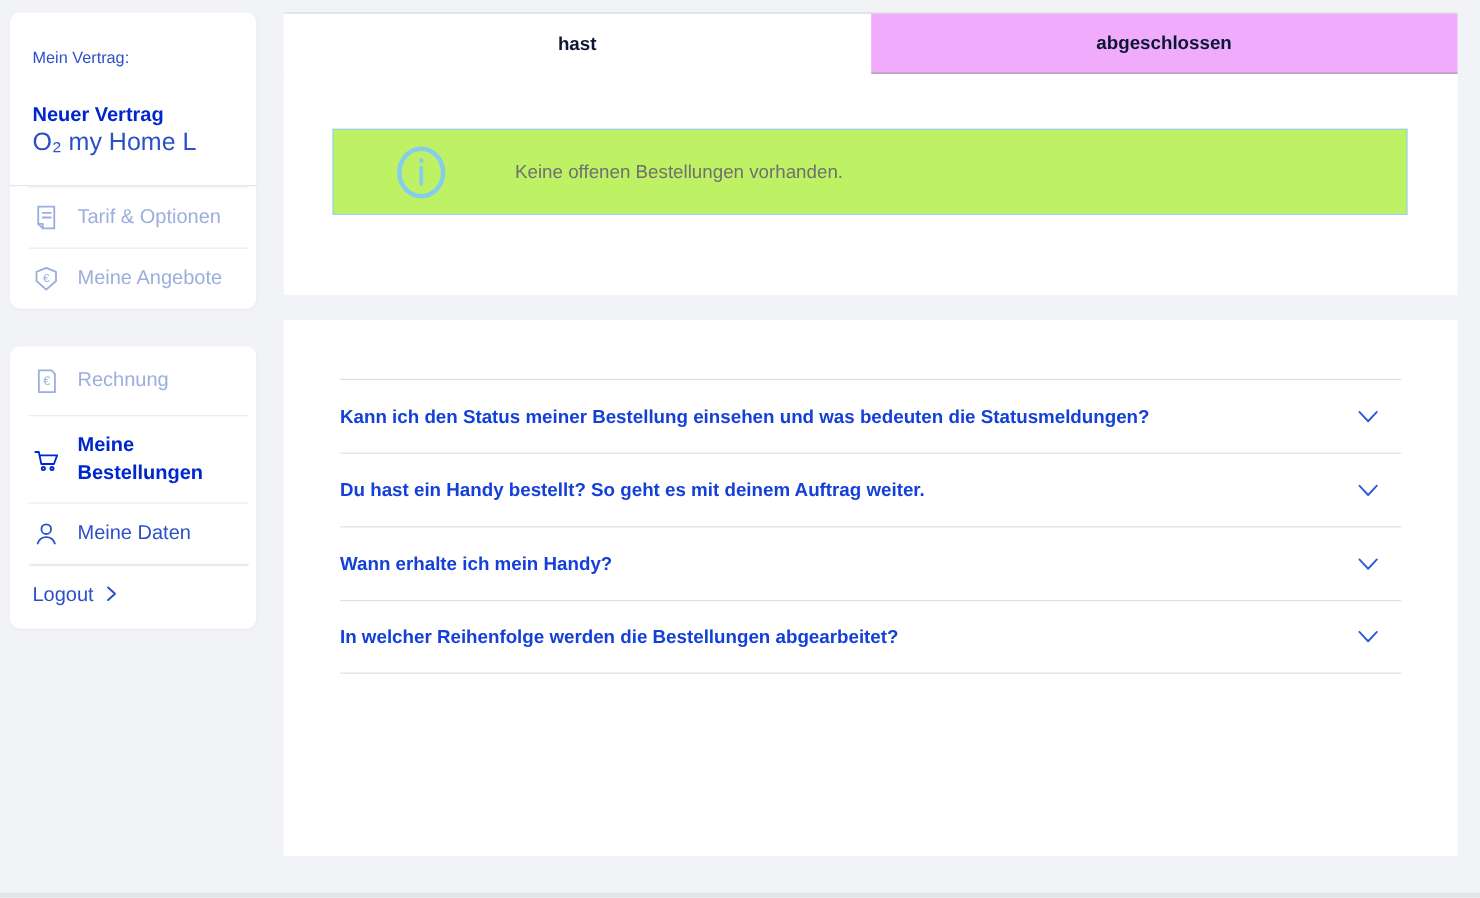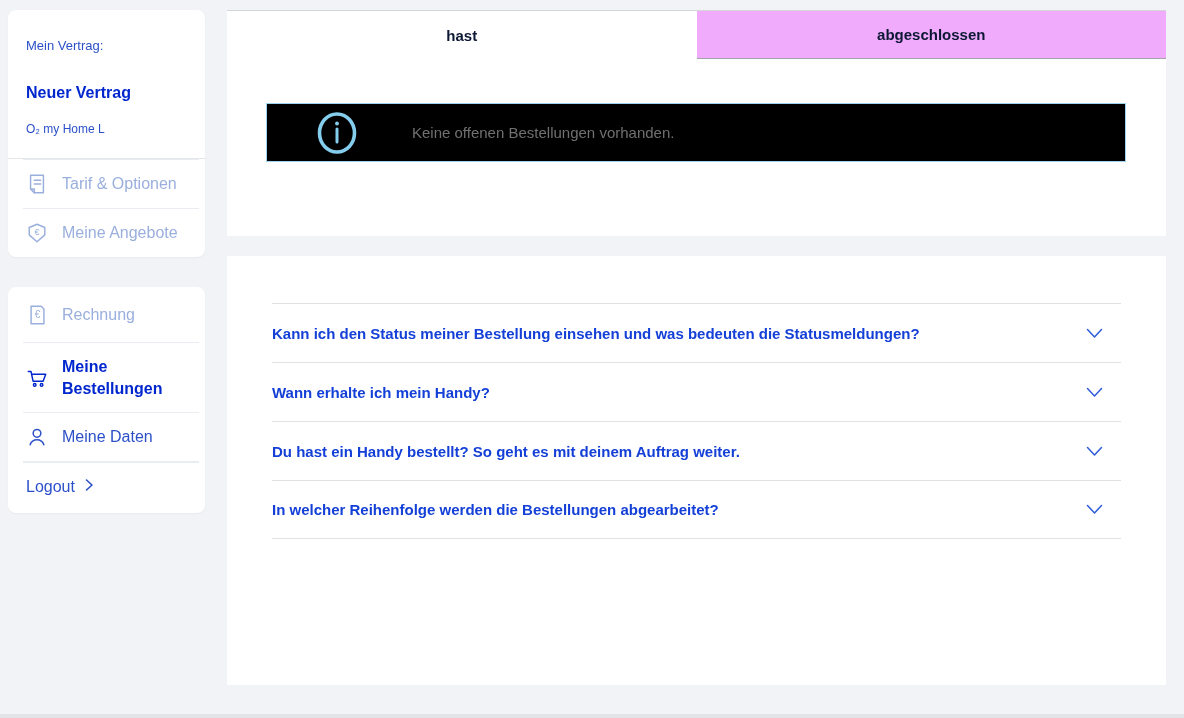--- a/index.html
+++ b/index.html
@@ -20,21 +20,21 @@
     background:#f2f3f6;
     font-family:"Liberation Sans","DejaVu Sans",sans-serif;
   }
   
   .sidebar{position:absolute;left:8px;top:10px;width:197px;}
   .card{background:#fff;border-radius:8px;box-shadow:0 1px 2px rgba(0,0,0,0.04);}
   .card-top{margin-bottom:30px;}
   .contract-block{padding:28px 18px 22px 18px;}
   .contract-label{font-size:13px;color:var(--link_blue);}
   .contract-name{margin-top:31px;font-size:16px;font-weight:bold;color:var(--accent_blue);}
-  .contract-plan{margin-top:20px;font-size:12px;color:var(--link_blue);}
+  .contract-plan{margin-top:1px;font-size:20px;color:var(--link_blue);}
   .full-divider{height:1px;background:#e4e6ea;}
   .inset-divider{height:1px;background:#e9ecf1;margin:0 6px 0 15px;}
   .nav-item{
     display:flex;align-items:center;gap:14px;
     padding:13px 14px 13px 18px;
     font-size:16px;line-height:1.35;
     color:var(--muted_blue);cursor:pointer;
   }
   .nav-item .ico{flex:0 0 auto;width:22px;height:22px;display:flex;align-items:center;justify-content:center;}
   .nav-item svg{display:block;}
@@ -57,22 +57,22 @@
   .tabs{display:flex;height:49px;border-top:1px solid #d4d6d9;}
   .tab{
     flex:1;display:flex;align-items:center;justify-content:center;
     font-size:15px;font-weight:bold;color:var(--tab_navy);cursor:pointer;
   }
   .tab.active{background:#fff;}
   .tab.inactive{background:#f0abfc;border-bottom:1px solid #a2a4a8;}
   .panel-open{background:#fff;height:177px;}
   .infobox{
     margin:0 40px 0 39px;position:relative;top:44px;
-    height:59px;border:1px solid var(--info_border);
-    display:flex;align-items:center;background:#000000;
+    height:69px;border:1px solid var(--info_border);
+    display:flex;align-items:center;background:#bef264;
   }
   .infobox .info-ico{margin-left:49px;flex:0 0 auto;width:42px;height:42px;}
   .infobox .msg{margin-left:54px;font-size:15px;color:var(--body_text_gray);}
   .panel-gap{height:20px;}
   .panel-faq{background:#fff;height:429px;padding:47px 45px 0 45px;}
   .faq-item{
     display:flex;align-items:center;justify-content:space-between;
     height:59px;border-top:1px solid #dfe1e4;cursor:pointer;
   }
   .faq-item:last-child{border-bottom:1px solid #dfe1e4;}
@@ -192,36 +192,36 @@
   <section class="panel-faq">
     <div class="faq-item">
       <span class="faq-q">Kann ich den Status meiner Bestellung einsehen und was bedeuten die Statusmeldungen?</span>
       <span class="faq-chevron">
         <svg width="17" height="11" viewBox="0 0 17 11" fill="none" stroke="#2e5bd8" stroke-width="1.5" stroke-linecap="round" stroke-linejoin="round">
             <path d="M1.5 1.5 L8.5 9 L15.5 1.5"></path>
           </svg>
       </span>
     </div>
     <div class="faq-item">
+      <span class="faq-q">Du hast ein Handy bestellt? So geht es mit deinem Auftrag weiter.</span>
+      <span class="faq-chevron">
+        <svg width="17" height="11" viewBox="0 0 17 11" fill="none" stroke="#2e5bd8" stroke-width="1.5" stroke-linecap="round" stroke-linejoin="round">
+            <path d="M1.5 1.5 L8.5 9 L15.5 1.5"></path>
+          </svg>
+      </span>
+    </div>
+    <div class="faq-item">
       <span class="faq-q">Wann erhalte ich mein Handy?</span>
       <span class="faq-chevron">
         <svg width="17" height="11" viewBox="0 0 17 11" fill="none" stroke="#2e5bd8" stroke-width="1.5" stroke-linecap="round" stroke-linejoin="round">
             <path d="M1.5 1.5 L8.5 9 L15.5 1.5"></path>
           </svg>
       </span>
     </div>
     <div class="faq-item">
-      <span class="faq-q">Du hast ein Handy bestellt? So geht es mit deinem Auftrag weiter.</span>
-      <span class="faq-chevron">
-        <svg width="17" height="11" viewBox="0 0 17 11" fill="none" stroke="#2e5bd8" stroke-width="1.5" stroke-linecap="round" stroke-linejoin="round">
-            <path d="M1.5 1.5 L8.5 9 L15.5 1.5"></path>
-          </svg>
-      </span>
-    </div>
-    <div class="faq-item">
       <span class="faq-q">In welcher Reihenfolge werden die Bestellungen abgearbeitet?</span>
       <span class="faq-chevron">
         <svg width="17" height="11" viewBox="0 0 17 11" fill="none" stroke="#2e5bd8" stroke-width="1.5" stroke-linecap="round" stroke-linejoin="round">
             <path d="M1.5 1.5 L8.5 9 L15.5 1.5"></path>
           </svg>
       </span>
     </div>
   </section>
 
 </main>

